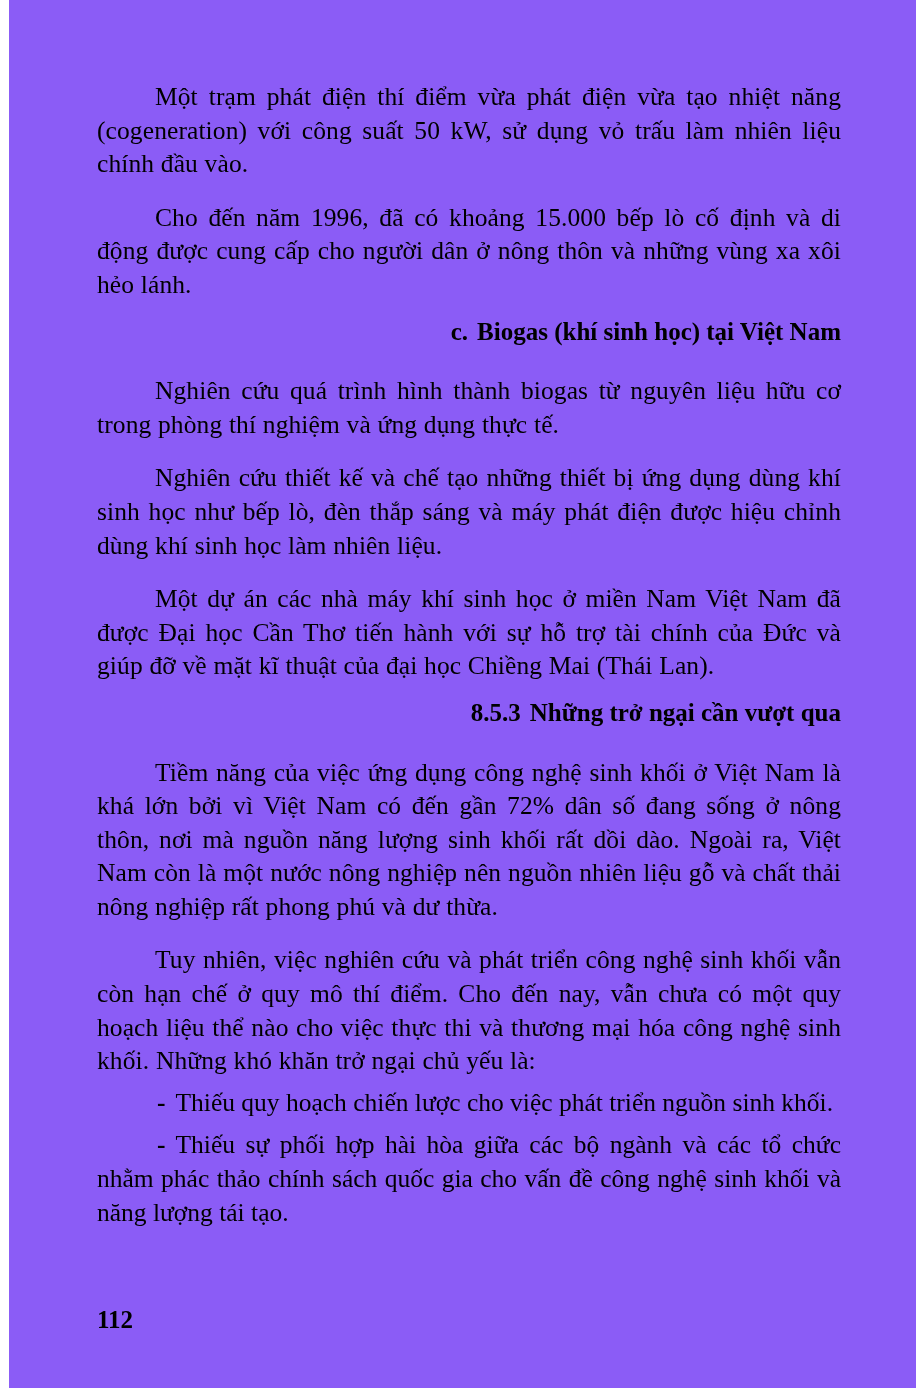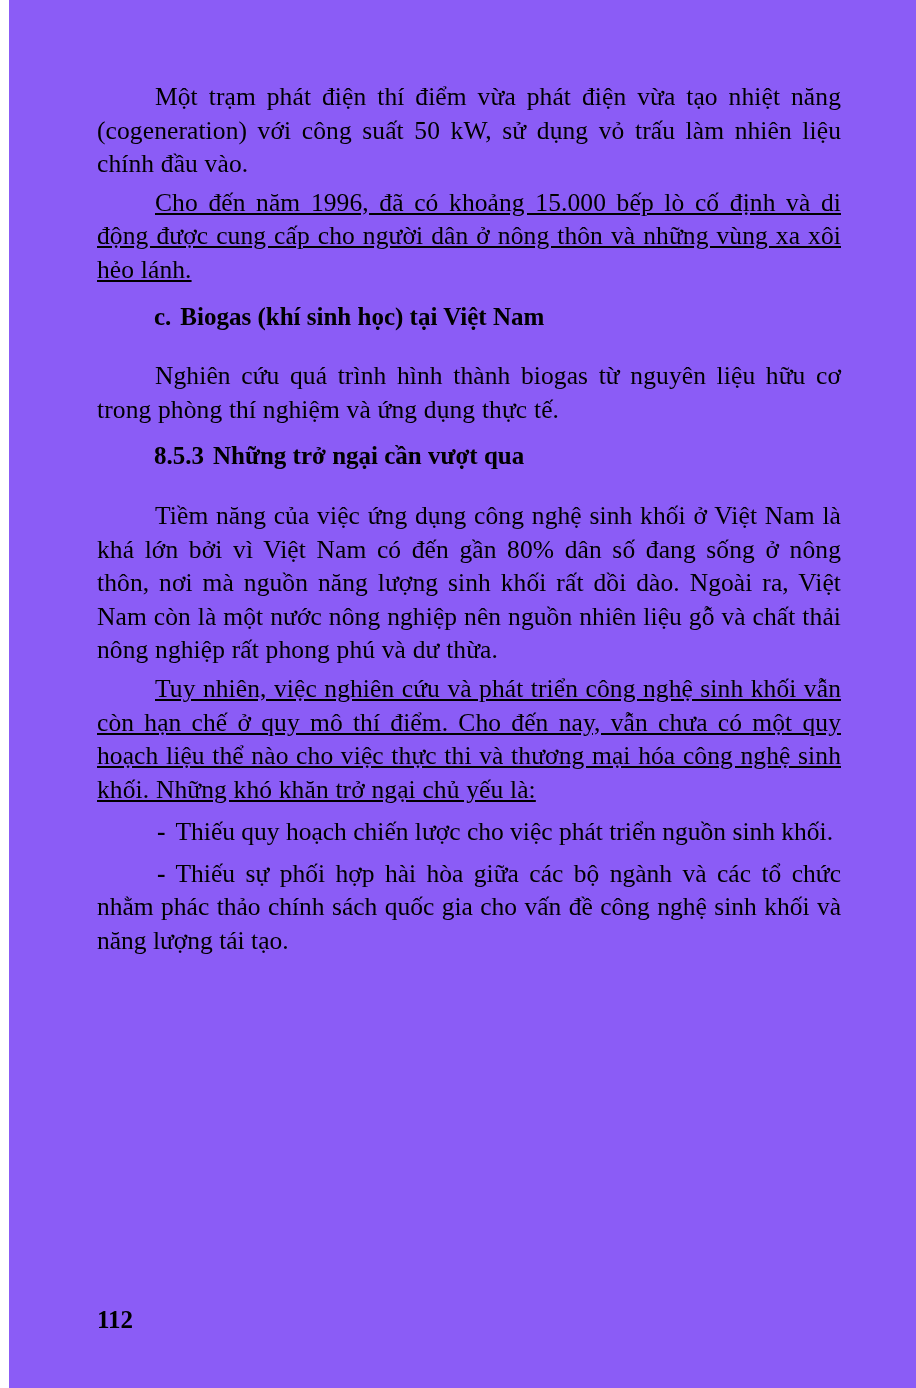--- a/index.html
+++ b/index.html
@@ -33,31 +33,30 @@
     padding: 0;
     text-align: justify;
     text-justify: inter-word;
     text-indent: 58px;
     font-size: 25.5px;
     line-height: 33.6px;
     letter-spacing: 0.1px;
     word-spacing: 0.2px;
   }
   p.para + p.para {
-    margin-top: 5px;
-    text-decoration: underline;
+    margin-top: 20px;
   }
   h3.heading {
     margin: 13px 0 0 0;
     padding: 0;
     font-size: 25px;
     line-height: 33.6px;
     font-weight: bold;
     text-indent: 57px;
-    text-align: left;
+    text-align: right;
   }
   h3.heading + p.para {
     margin-top: 26px;
   }
   .hspace {
     display: inline-block;
     width: 9px;
   }
   p.bullet {
     margin: 8.5px 0 0 0;
@@ -93,28 +92,30 @@
   <div class="content">
 
     <p class="para">Một trạm phát điện thí điểm vừa phát điện vừa tạo nhiệt năng (cogeneration) với công suất 50 kW, sử dụng vỏ trấu làm nhiên liệu chính đầu vào.</p>
 
     <p class="para">Cho đến năm 1996, đã có khoảng 15.000 bếp lò cố định và di động được cung cấp cho người dân ở nông thôn và những vùng xa xôi hẻo lánh.</p>
 
     <h3 class="heading"><span>c.</span><span class="hspace"></span><span>Biogas (khí sinh học) tại Việt Nam</span></h3>
 
     <p class="para">Nghiên cứu quá trình hình thành biogas từ nguyên liệu hữu cơ trong phòng thí nghiệm và ứng dụng thực tế.</p>
 
+    <p class="para">Nghiên cứu thiết kế và chế tạo những thiết bị ứng dụng dùng khí sinh học như bếp lò, đèn thắp sáng và máy phát điện được hiệu chỉnh dùng khí sinh học làm nhiên liệu.</p>
 
 
 
 
+    <p class="para">Một dự án các nhà máy khí sinh học ở miền Nam Việt Nam đã được Đại học Cần Thơ tiến hành với sự hỗ trợ tài chính của Đức và giúp đỡ về mặt kĩ thuật của đại học Chiềng Mai (Thái Lan).</p>
 
     <h3 class="heading"><span>8.5.3</span><span class="hspace"></span><span>Những trở ngại cần vượt qua</span></h3>
 
-    <p class="para">Tiềm năng của việc ứng dụng công nghệ sinh khối ở Việt Nam là khá lớn bởi vì Việt Nam có đến gần 80% dân số đang sống ở nông thôn, nơi mà nguồn năng lượng sinh khối rất dồi dào. Ngoài ra, Việt Nam còn là một nước nông nghiệp nên nguồn nhiên liệu gỗ và chất thải nông nghiệp rất phong phú và dư thừa.</p>
+    <p class="para">Tiềm năng của việc ứng dụng công nghệ sinh khối ở Việt Nam là khá lớn bởi vì Việt Nam có đến gần 72% dân số đang sống ở nông thôn, nơi mà nguồn năng lượng sinh khối rất dồi dào. Ngoài ra, Việt Nam còn là một nước nông nghiệp nên nguồn nhiên liệu gỗ và chất thải nông nghiệp rất phong phú và dư thừa.</p>
 
     <p class="para">Tuy nhiên, việc nghiên cứu và phát triển công nghệ sinh khối vẫn còn hạn chế ở quy mô thí điểm. Cho đến nay, vẫn chưa có một quy hoạch liệu thể nào cho việc thực thi và thương mại hóa công nghệ sinh khối. Những khó khăn trở ngại chủ yếu là:</p>
 
     <p class="bullet"><span class="dash">-</span><span class="dashgap"></span><span>Thiếu quy hoạch chiến lược cho việc phát triển nguồn sinh khối.</span></p>
 
     <p class="bullet"><span class="dash">-</span><span class="dashgap"></span><span>Thiếu sự phối hợp hài hòa giữa các bộ ngành và các tổ chức nhằm phác thảo chính sách quốc gia cho vấn đề công nghệ sinh khối và năng lượng tái tạo.</span></p>
 
   </div>
 
   <div class="pagenum">112</div>

